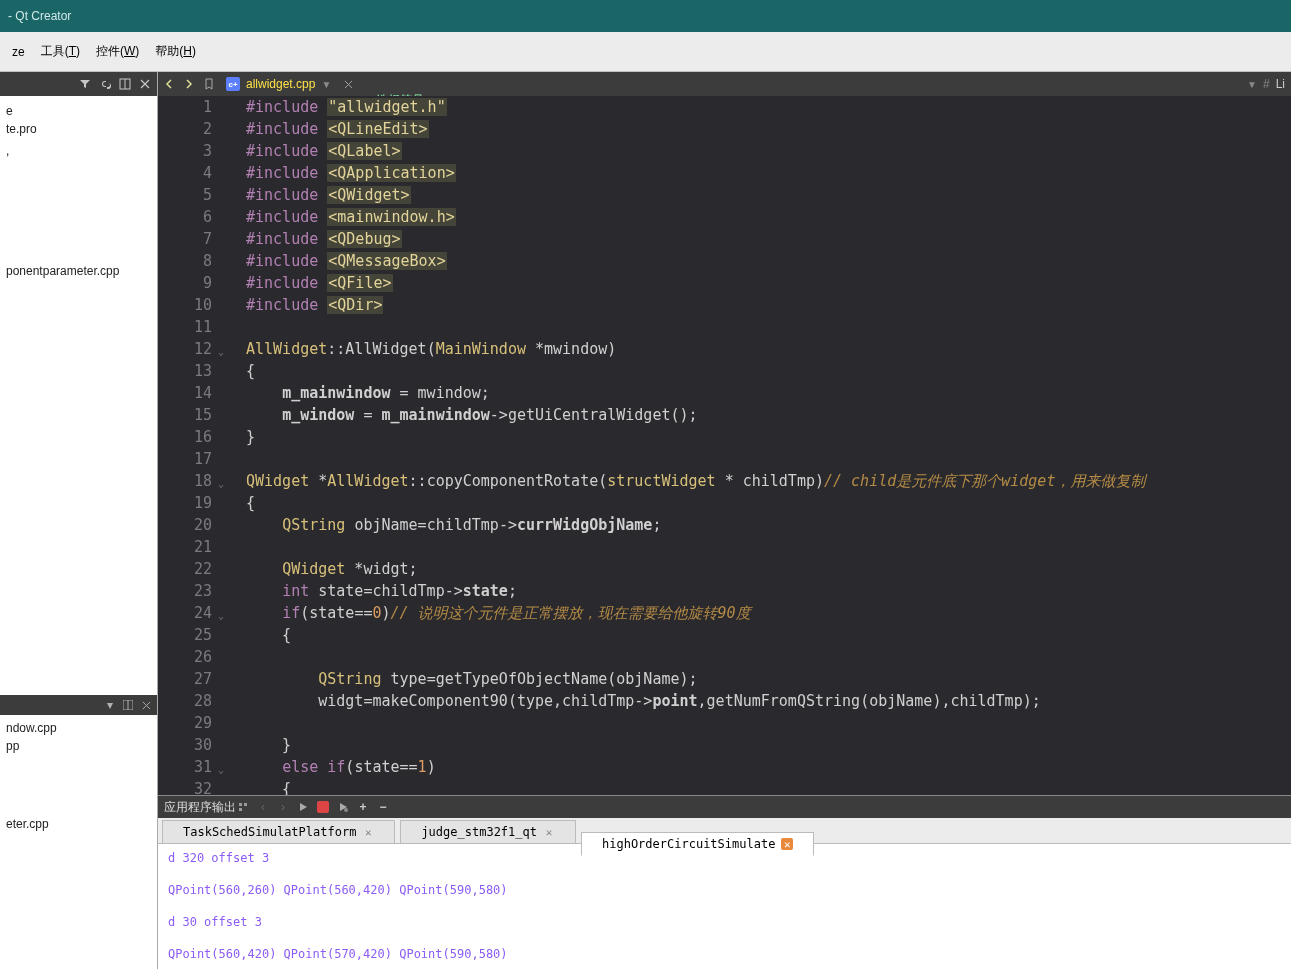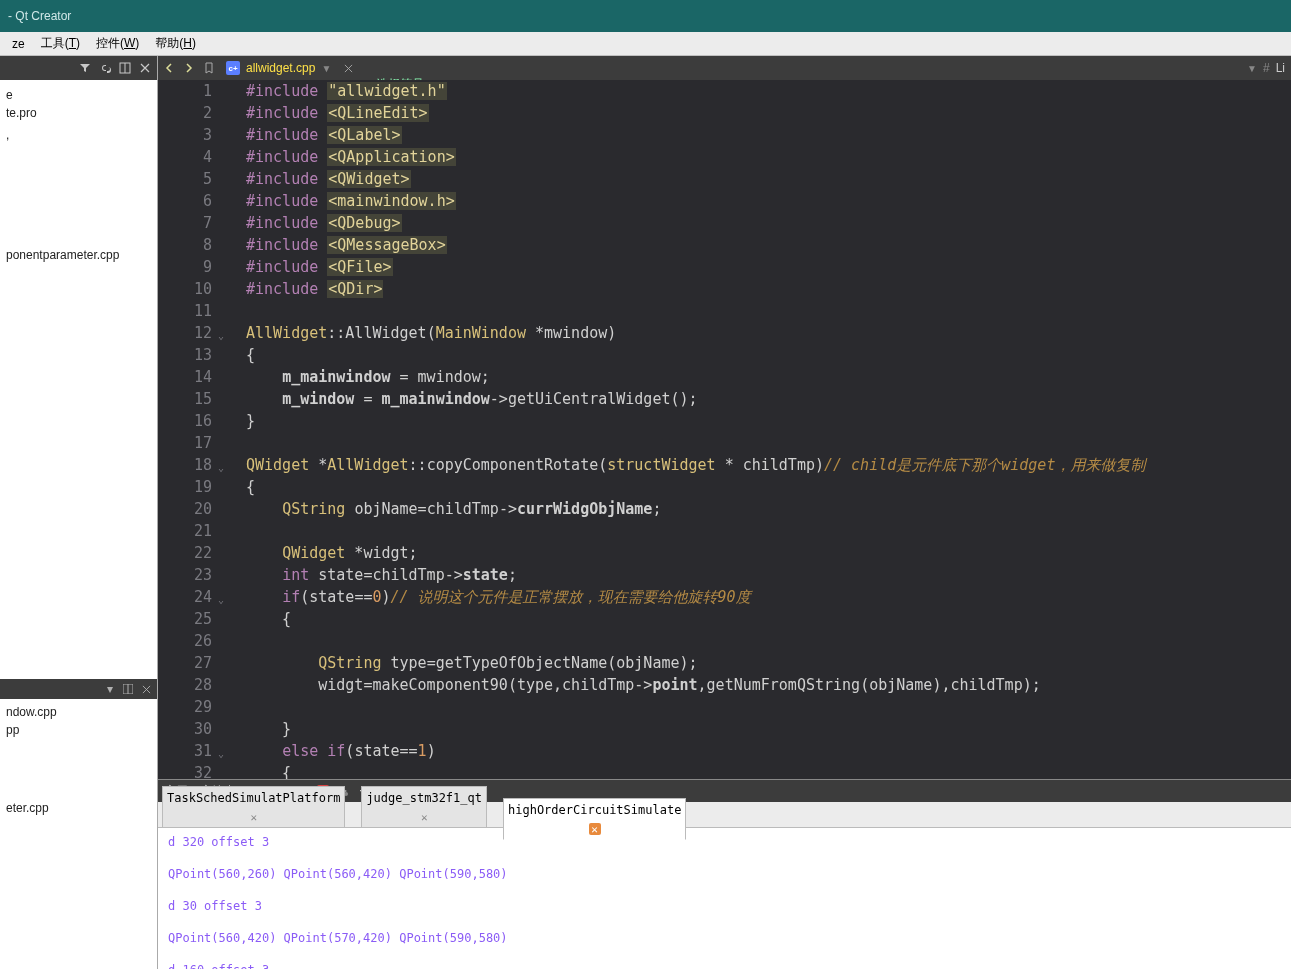--- a/index.html
+++ b/index.html
@@ -1,18 +1,18 @@
 <!DOCTYPE html>
 <html><head>
 <meta charset="utf-8">
 <style>
 * { margin: 0; padding: 0; box-sizing: border-box; }
 body { font-family: "Microsoft YaHei", "Segoe UI", sans-serif; font-size: 12px; background: #ececec; width: 1291px; height: 969px; overflow: hidden; }
 .titlebar { background: #1a6666; color: #d0e8e8; height: 32px; display: flex; align-items: center; padding: 0 8px; font-size: 12px; }
-.menubar { background: #ececec; height: 24px; display: flex; align-items: center; padding: 0 4px; border-bottom: 1px solid #c0c0c0; }
+.menubar { background: #ececec; height: 40px; display: flex; align-items: center; padding: 0 4px; border-bottom: 1px solid #c0c0c0; }
 .menubar .menu-item { padding: 2px 8px; cursor: default; }
 .menubar .menu-item u { text-decoration: underline; }
 .main { display: flex; height: calc(969px - 22px - 24px); }
 .left-panel { width: 158px; background: #fff; display: flex; flex-direction: column; border-right: 1px solid #aaa; }
 .project-toolbar { height: 24px; background: #3c3c3c; display: flex; align-items: center; justify-content: flex-end; gap: 4px; padding: 0 4px; }
 .project-toolbar .tbicon { width: 16px; height: 16px; color: #c8c8c8; display:flex; align-items:center; justify-content:center; cursor:pointer; }
 .project-tree { flex: 1; padding: 6px 4px; font-size: 12px; color: #222; overflow: hidden; }
 .project-tree .tree-item { padding: 2px 0 2px 2px; white-space: nowrap; overflow: hidden; }
 .open-docs-header { height: 20px; background: #3c3c3c; display:flex; align-items:center; justify-content:flex-end; gap:4px; padding:0 4px;}
 .open-docs-header .tbicon{width:14px;height:14px;color:#b0b0b0;display:flex;align-items:center;justify-content:center;}
@@ -42,21 +42,21 @@
 .punct{color:#d0d0d0;}
 .ident{color:#d0d0d0;}
 .member{color:#d0d0d0; font-weight:bold;}
 .output-panel{height:200px; background:#f2f2f2; display:flex; flex-direction:column; border-top:1px solid #888;}
 .output-header{height:22px; background:#3c3c3c; color:#ddd; display:flex; align-items:center; padding:0 6px; gap:0; font-size:12px;}
 .output-header .btns{display:flex; align-items:center; gap:6px;}
 .output-header .btns .ob{width:14px;height:14px;display:flex;align-items:center;justify-content:center; cursor:pointer; color:#aaa;}
 .output-header .run-green{color:#4caf50;}
 .output-header .stop-red{width:12px;height:12px;background:#d44;border-radius:2px;}
 .output-tabs{height:26px; background:#ececec; display:flex; align-items:flex-end; border-bottom:1px solid #bbb; padding-left:4px;}
-.output-tabs .otab{padding:4px 4px; font-size:12px; border:1px solid #bbb; border-bottom:none; background:#e4e4e4; margin-right:16px; display:flex; align-items:center; gap:6px; cursor:pointer; font-family:"Consolas",monospace;flex-direction:column;}
+.output-tabs .otab{padding:4px 20px; font-size:12px; border:1px solid #bbb; border-bottom:none; background:#e4e4e4; margin-right:5px; display:flex; align-items:center; gap:6px; cursor:pointer; font-family:"Consolas",monospace;}
 .output-tabs .otab.active{background:#fff; border-bottom:1px solid #fff; position:relative; top:13px;}
 .output-tabs .close-x{width:12px;height:12px;display:flex;align-items:center;justify-content:center; font-size:11px;}
 .output-tabs .close-orange{background:#e88a3c; color:#fff; border-radius:2px;}
 .output-tabs .close-gray{color:#888;}
 .output-body{flex:1; background:#fff; padding:6px 10px; font-family:"Consolas",monospace; font-size:12px; color:#8b5cf6; overflow:auto;}
 .output-body .oline{padding:1px 0;}
 svg{display:block;}
 </style>
 </head>
 <body>

